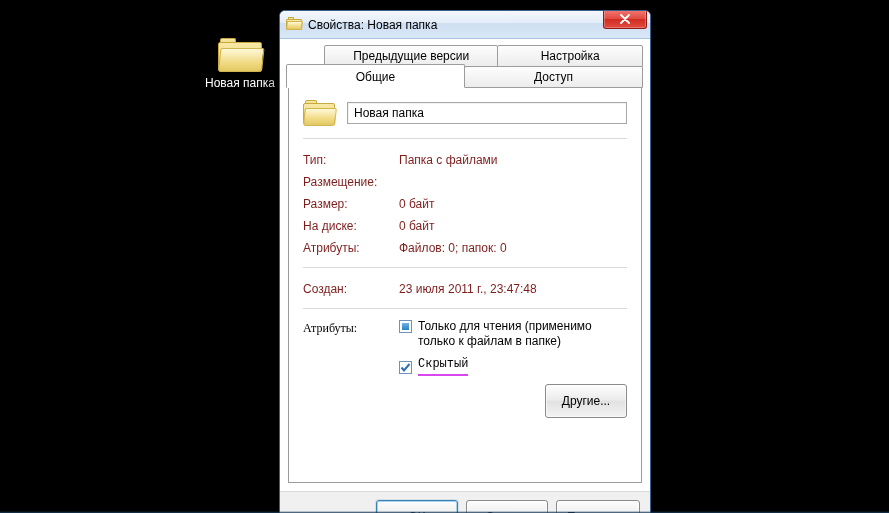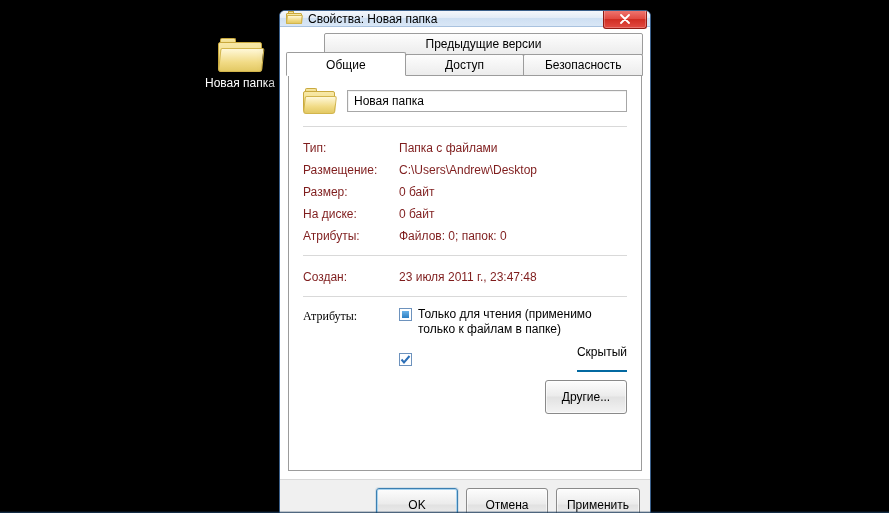--- a/index.html
+++ b/index.html
@@ -77,21 +77,21 @@
     left: 279px;
     top: 10px;
     width: 372px;
     background: #fff;
     border: 1px solid #3a5f8a;
     border-radius: 6px 6px 4px 4px;
     box-shadow: 0 0 18px rgba(0,0,0,0.9);
     overflow: hidden;
   }
   .titlebar {
-    height: 16px;
+    height: 28px;
     background: linear-gradient(to bottom, #f4f7fb 0%, #e3ecf7 45%, #cedff2 46%, #d9e7f6 100%);
     border-bottom: 1px solid #a9c2df;
     display: flex;
     align-items: center;
     padding: 0 6px;
     position: relative;
   }
   .titlebar-icon { width: 16px; height: 16px; margin-right: 6px; flex: 0 0 auto; }
   .titlebar-title { color: #000; font-size: 12px; flex: 1 1 auto; white-space: nowrap; overflow: hidden; }
   .close-btn {
@@ -170,39 +170,38 @@
   .prop-row { display: flex; padding: 4px 0; font-size: 12px; color: #7f1d1d; }
   .prop-label { width: 96px; flex: 0 0 96px; }
   .prop-value { flex: 1 1 auto; }
 
   .attr-block { display: flex; }
   .attr-block .prop-label { padding-top: 2px; font-family: Liberation Serif, serif; }
   .attr-right { flex: 1 1 auto; }
   .chk-row {
     display: flex; align-items: flex-start; gap: 6px;
     margin-bottom: 8px;
-    justify-content: space-between;
   }
   .chk {
     width: 13px; height: 13px; flex: 0 0 13px;
     border: 1px solid #6d92bd;
     background: #fff;
     display: flex; align-items: center; justify-content: center;
     margin-top: 1px;
   }
   .chk.mixed::after {
     content: "";
     width: 7px; height: 7px;
     background: linear-gradient(to bottom, #6bb3e8, #2e7fc1);
   }
   .chk.checked svg { width: 11px; height: 11px; display: block; }
   .chk-label { font-size: 12px; line-height: 15px; }
   .chk-row.hidden-attr { align-items: center; }
   .hidden-attr .chk-label {
-    border-bottom: 2px solid #0369a1; padding-bottom: 10px;
+    border-bottom: 2px solid #d946ef; padding-bottom: 2px; font-family: Liberation Mono, monospace;
   }
   .others-row { display: flex; justify-content: flex-end; margin-top: 4px; }
   .btn {
     height: 22px;
     min-width: 82px;
     padding: 16px 10px;
     border: 1px solid #8a8a8a;
     border-radius: 3px;
     background: linear-gradient(to bottom, #fdfdfd, #ebebeb 48%, #e1e1e1 49%, #f3f3f3);
     font-family: inherit; font-size: 12px;
@@ -248,46 +247,45 @@
       <svg viewBox="0 0 10 10">
         <path d="M1 1 L9 9 M9 1 L1 9" stroke="#fff" stroke-width="1.8" stroke-linecap="round"></path>
       </svg>
     </div>
   </div>
 
   <div class="dialog-body">
     <div class="tabstrip">
       <div class="tabrow back">
         <div class="tab-btn">Предыдущие версии</div>
+        <div class="tab-btn">Настройка</div>
       </div>
       <div class="tabrow front">
         <div class="tab-btn active">Общие</div>
         <div class="tab-btn">Доступ</div>
-        <div class="tab-btn">Безопасность</div>
       </div>
 
       <div class="tabpanel">
         <div class="top-row">
           <div class="folder-shape small">
             <div class="tab"></div>
               <div class="back"></div>
               <div class="front"></div>
           </div>
           <input class="name-input" type="text" value="Новая папка" style="">
         </div>
 
         <hr class="sep">
 
         <div class="prop-row">
           <div class="prop-label">Тип:</div>
           <div class="prop-value">Папка с файлами</div>
         </div>
         <div class="prop-row">
           <div class="prop-label">Размещение:</div>
-          <div class="prop-value">C:\Users\Andrew\Desktop</div>
         </div>
         <div class="prop-row">
           <div class="prop-label">Размер:</div>
           <div class="prop-value">0 байт</div>
         </div>
         <div class="prop-row">
           <div class="prop-label">На диске:</div>
           <div class="prop-value">0 байт</div>
         </div>
         <div class="prop-row">

